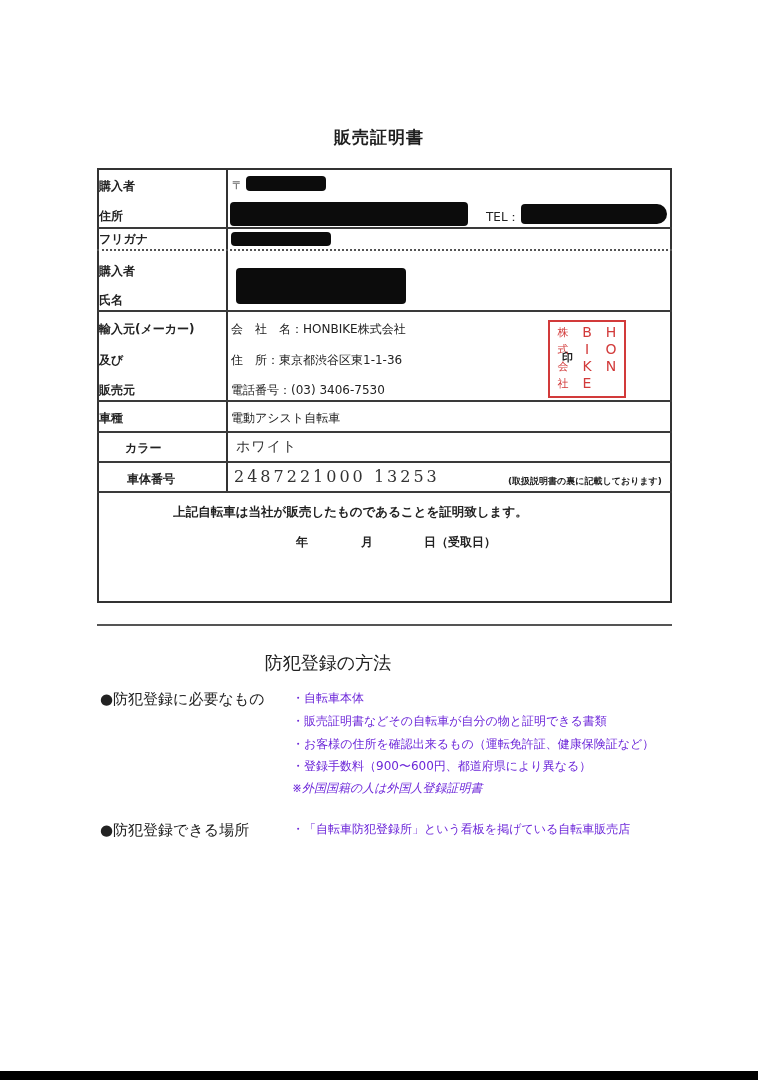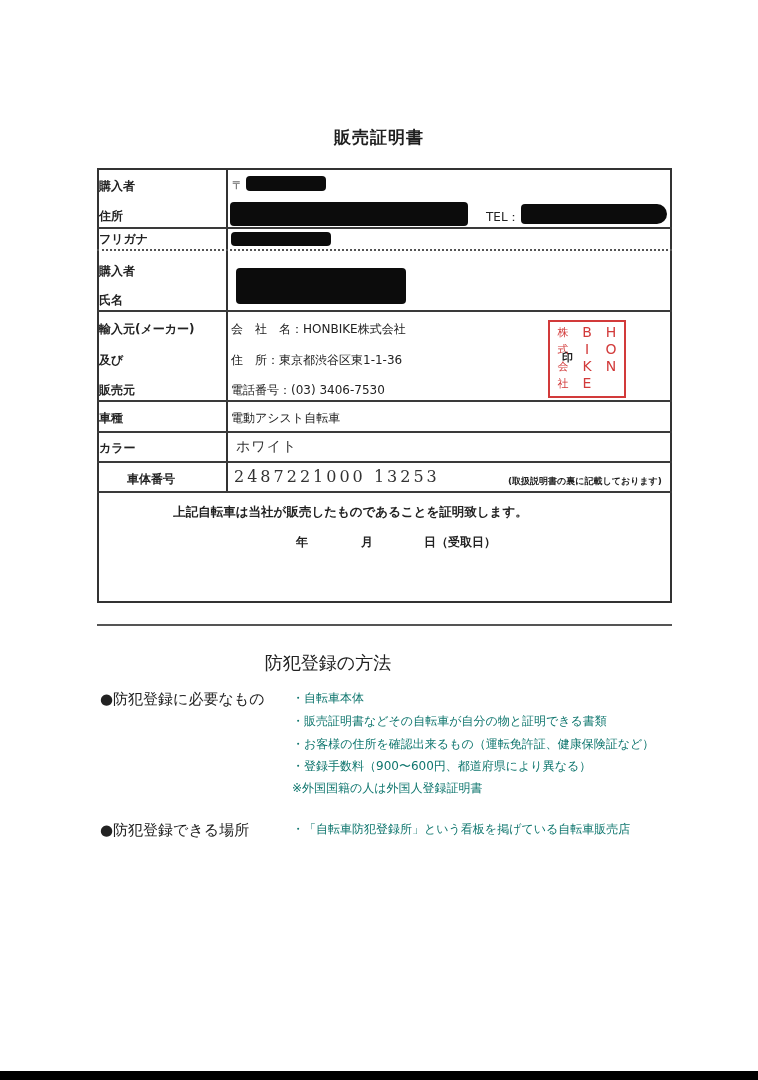--- a/index.html
+++ b/index.html
@@ -22,21 +22,21 @@
     color:#d23a3a; box-sizing:border-box;
   }
   .stamp .col { position:absolute; top:2px; font-family:"DejaVu Sans", sans-serif; font-size:14px; line-height:17px; text-align:center; width:22px; }
   .stamp .col.small { font-size:11px; line-height:17px; font-family:"DejaVu Serif", serif; }
   .seal-label { position:absolute; left:562px; top:350px; font-size:11px; color:#222; font-weight:bold; }
   .cert { left:97px; width:507px; top:504px; text-align:center; font-size:12.5px; font-weight:bold; color:#222; }
   .date { top:534px; font-size:12px; font-weight:bold; color:#222; }
   .sep { left:97px; width:575px; top:624px; border-top:2px solid #555; height:0; }
   .sec-title { left:0; width:656px; top:651px; text-align:center; font-size:18px; color:#222; }
   .bullet-lbl { left:100px; font-size:15px; color:#222; }
-  .req { left:292px; font-size:12px; color:#0f766e; white-space:nowrap; }
+  .req { left:292px; font-size:12px; color:#6d28d9; white-space:nowrap; }
   .bottom-bar { left:0; top:1071px; width:758px; height:9px; background:#000; }
 </style>
 </head>
 <body>
 
 <div class="abs title">販売証明書</div>
 
 <div class="abs tbl"></div>
 <div class="vline" style="top:168px;height:324px;"></div>
 <div class="hline" style="top:227px;"></div>
@@ -72,39 +72,39 @@
 <div class="stamp">
   <div class="col small" style="left:2px;">株<br>式<br>会<br>社</div>
   <div class="col" style="left:26px;">B<br>I<br>K<br>E</div>
   <div class="col" style="left:50px;">H<br>O<br>N</div>
 </div>
 <div class="seal-label">印</div>
 
 <div class="lbl" style="top:410px;">車種</div>
 <div class="val" style="left:231px;top:410px;">電動アシスト自転車</div>
 
-<div class="lbl" style="top:440px;">カラー</div>
+<div class="lbl" style="top:440px;margin-left:26px;">カラー</div>
 <div class="val hand" style="left:236px;top:438px;font-size:14px;letter-spacing:1px;">ホワイト</div>
 
 <div class="lbl" style="top:471px;padding-left:28px;">車体番号</div>
 <div class="val hand" style="left:234px;top:467px;">2487221000 13253</div>
 <div class="val" style="left:508px;top:475px;font-size:9px;font-weight:bold;">(取扱説明書の裏に記載しております)</div>
 
 <div class="abs cert">上記自転車は当社が販売したものであることを証明致します。</div>
 <div class="abs date" style="left:296px;">年</div>
 <div class="abs date" style="left:361px;">月</div>
 <div class="abs date" style="left:424px;">日（受取日）</div>
 
 <div class="abs sep"></div>
 
 <div class="abs sec-title">防犯登録の方法</div>
 
 <div class="abs bullet-lbl" style="top:690px;">●防犯登録に必要なもの</div>
 <div class="abs req" style="top:690px;">・自転車本体</div>
 <div class="abs req" style="top:713px;">・販売証明書などその自転車が自分の物と証明できる書類</div>
 <div class="abs req" style="top:736px;">・お客様の住所を確認出来るもの（運転免許証、健康保険証など）</div>
 <div class="abs req" style="top:758px;">・登録手数料（900〜600円、都道府県により異なる）</div>
-<div class="abs req" style="top:780px;">※外国国籍の人は外国人登録証明書</div>
+<div class="abs req" style="top:780px;font-style:italic;">※外国国籍の人は外国人登録証明書</div>
 
 <div class="abs bullet-lbl" style="top:821px;">●防犯登録できる場所</div>
 <div class="abs req" style="top:821px;">・「自転車防犯登録所」という看板を掲げている自転車販売店</div>
 
 <div class="abs bottom-bar"></div>
 
 </body></html>

